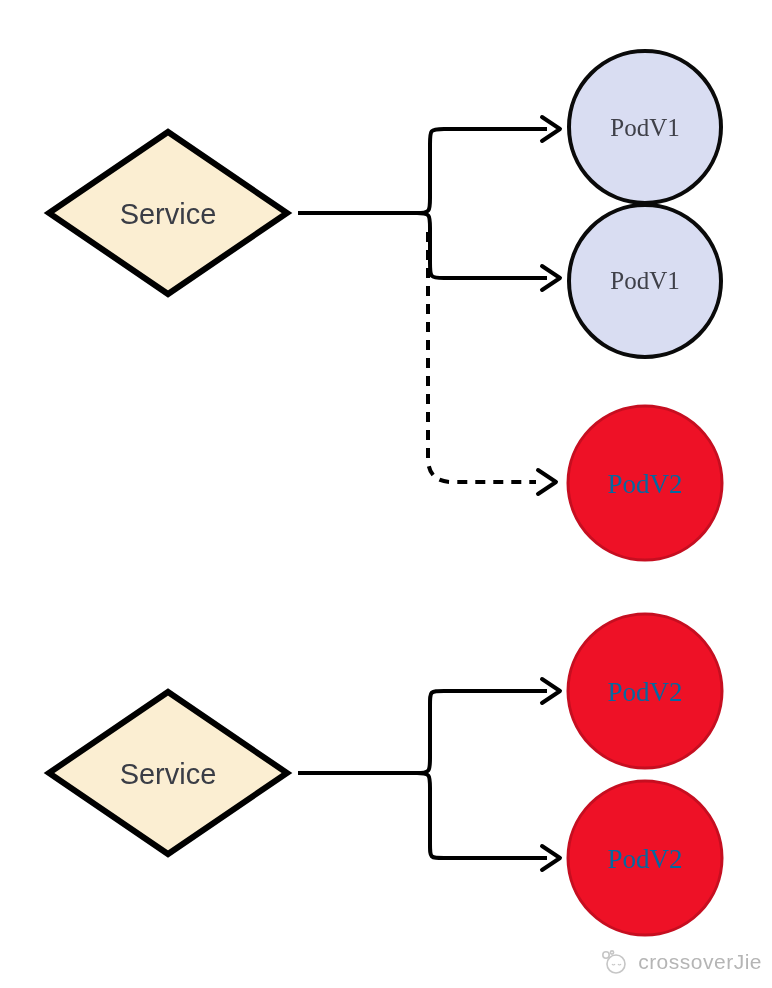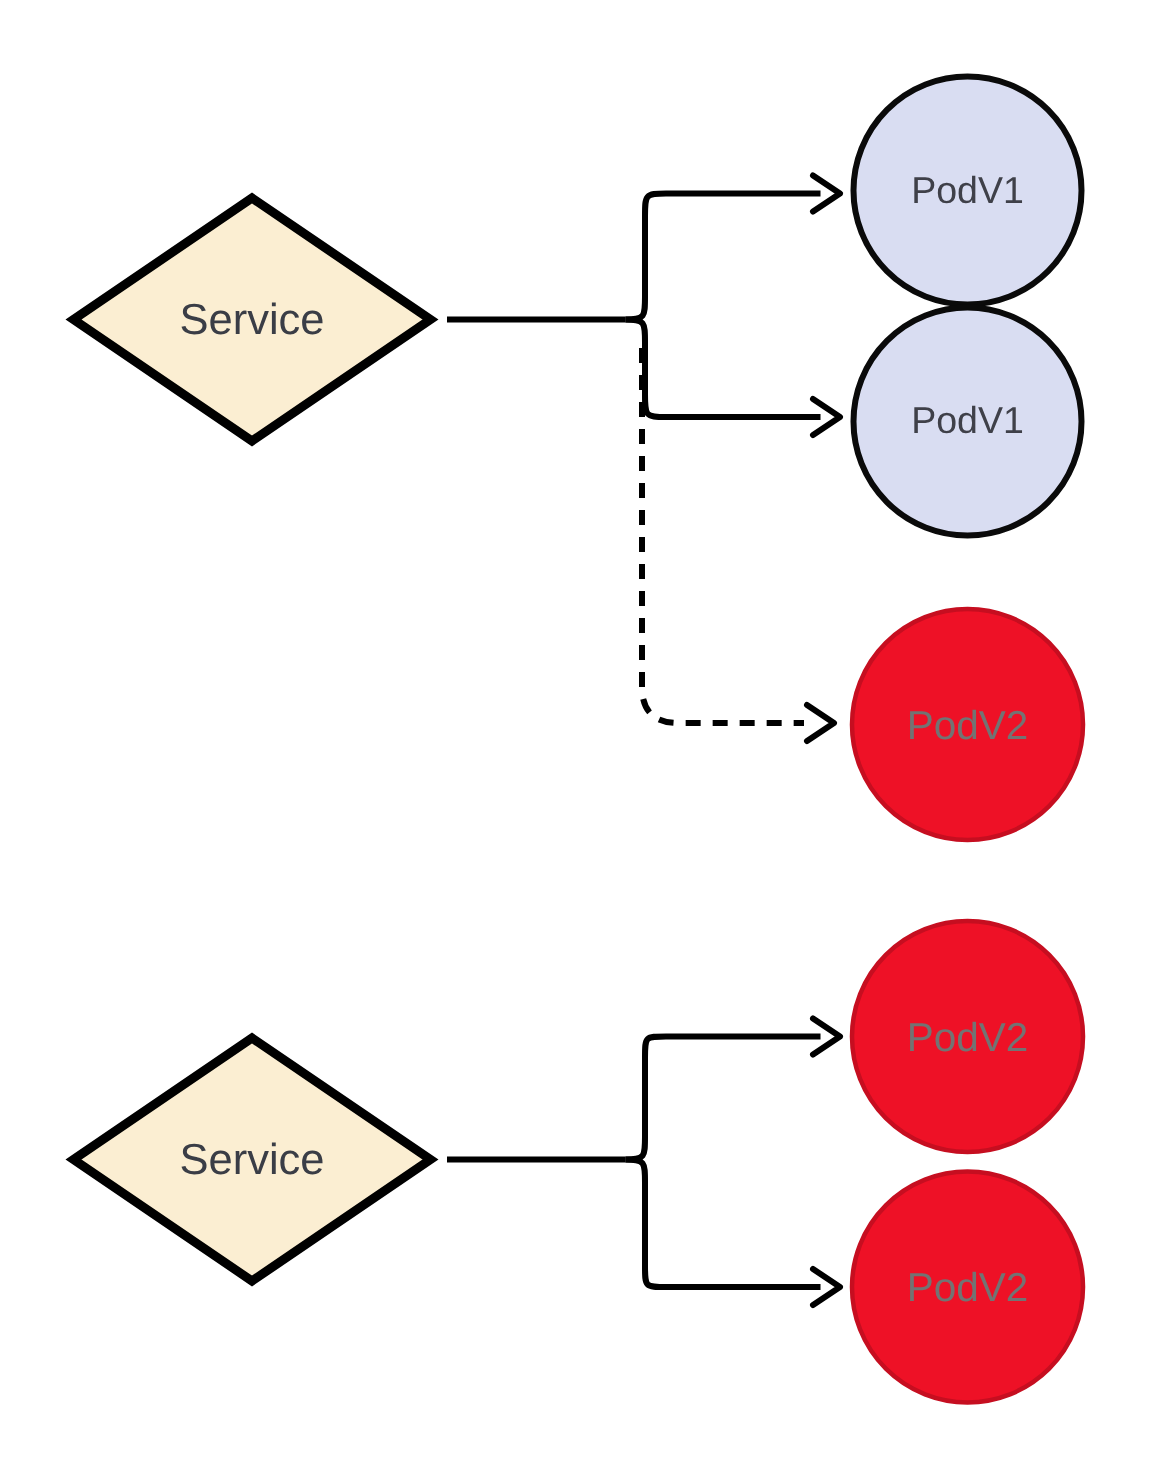--- a/index.html
+++ b/index.html
@@ -19,28 +19,28 @@
     white-space: nowrap;
     text-align: center;
     pointer-events: none;
   }
   .service-label {
     font-family: Liberation Sans, sans-serif;
     font-size: 29px;
     color: #3a3d46;
   }
   .podv1-label {
-    font-family: Liberation Sans, sans-serif;
+    font-family: Liberation Serif, serif;
     font-size: 25px;
     color: #3f4049;
   }
   .podv2-label {
-    font-family: Liberation Sans, sans-serif;
+    font-family: Liberation Serif, serif;
     font-size: 27px;
-    color: #737373;
+    color: #0369a1;
   }
 
   .watermark {
     position: absolute;
     right: 10px;
     bottom: 12px;
     display: flex;
     align-items: center;
     gap: 7px;
   }
@@ -94,14 +94,24 @@
   <div class="node-label podv1-label" style="left:645px; top:281px;">PodV1</div>
 
   <div class="node-label podv2-label" style="left:645px; top:484px;">PodV2</div>
 
   <div class="node-label service-label" style="left:168px; top:774px;">Service</div>
 
   <div class="node-label podv2-label" style="left:645px; top:692px;">PodV2</div>
 
   <div class="node-label podv2-label" style="left:645px; top:859px;">PodV2</div>
 
+  <div class="watermark">
+    <svg width="32" height="28" viewBox="0 0 32 28" fill="none" stroke="#c6c6c6" stroke-width="1.6">
+      <circle cx="17" cy="16" r="9"></circle>
+      <circle cx="7" cy="7" r="3.2"></circle>
+      <circle cx="13" cy="4.5" r="1.6"></circle>
+      <path d="M 13 16 q 1.5 2 3 0" stroke-width="1.2"></path>
+      <path d="M 19 16 q 1.5 2 3 0" stroke-width="1.2"></path>
+    </svg>
+    <span class="watermark-text">crossoverJie</span>
+  </div>
 
 </div>
 
 </body></html>

